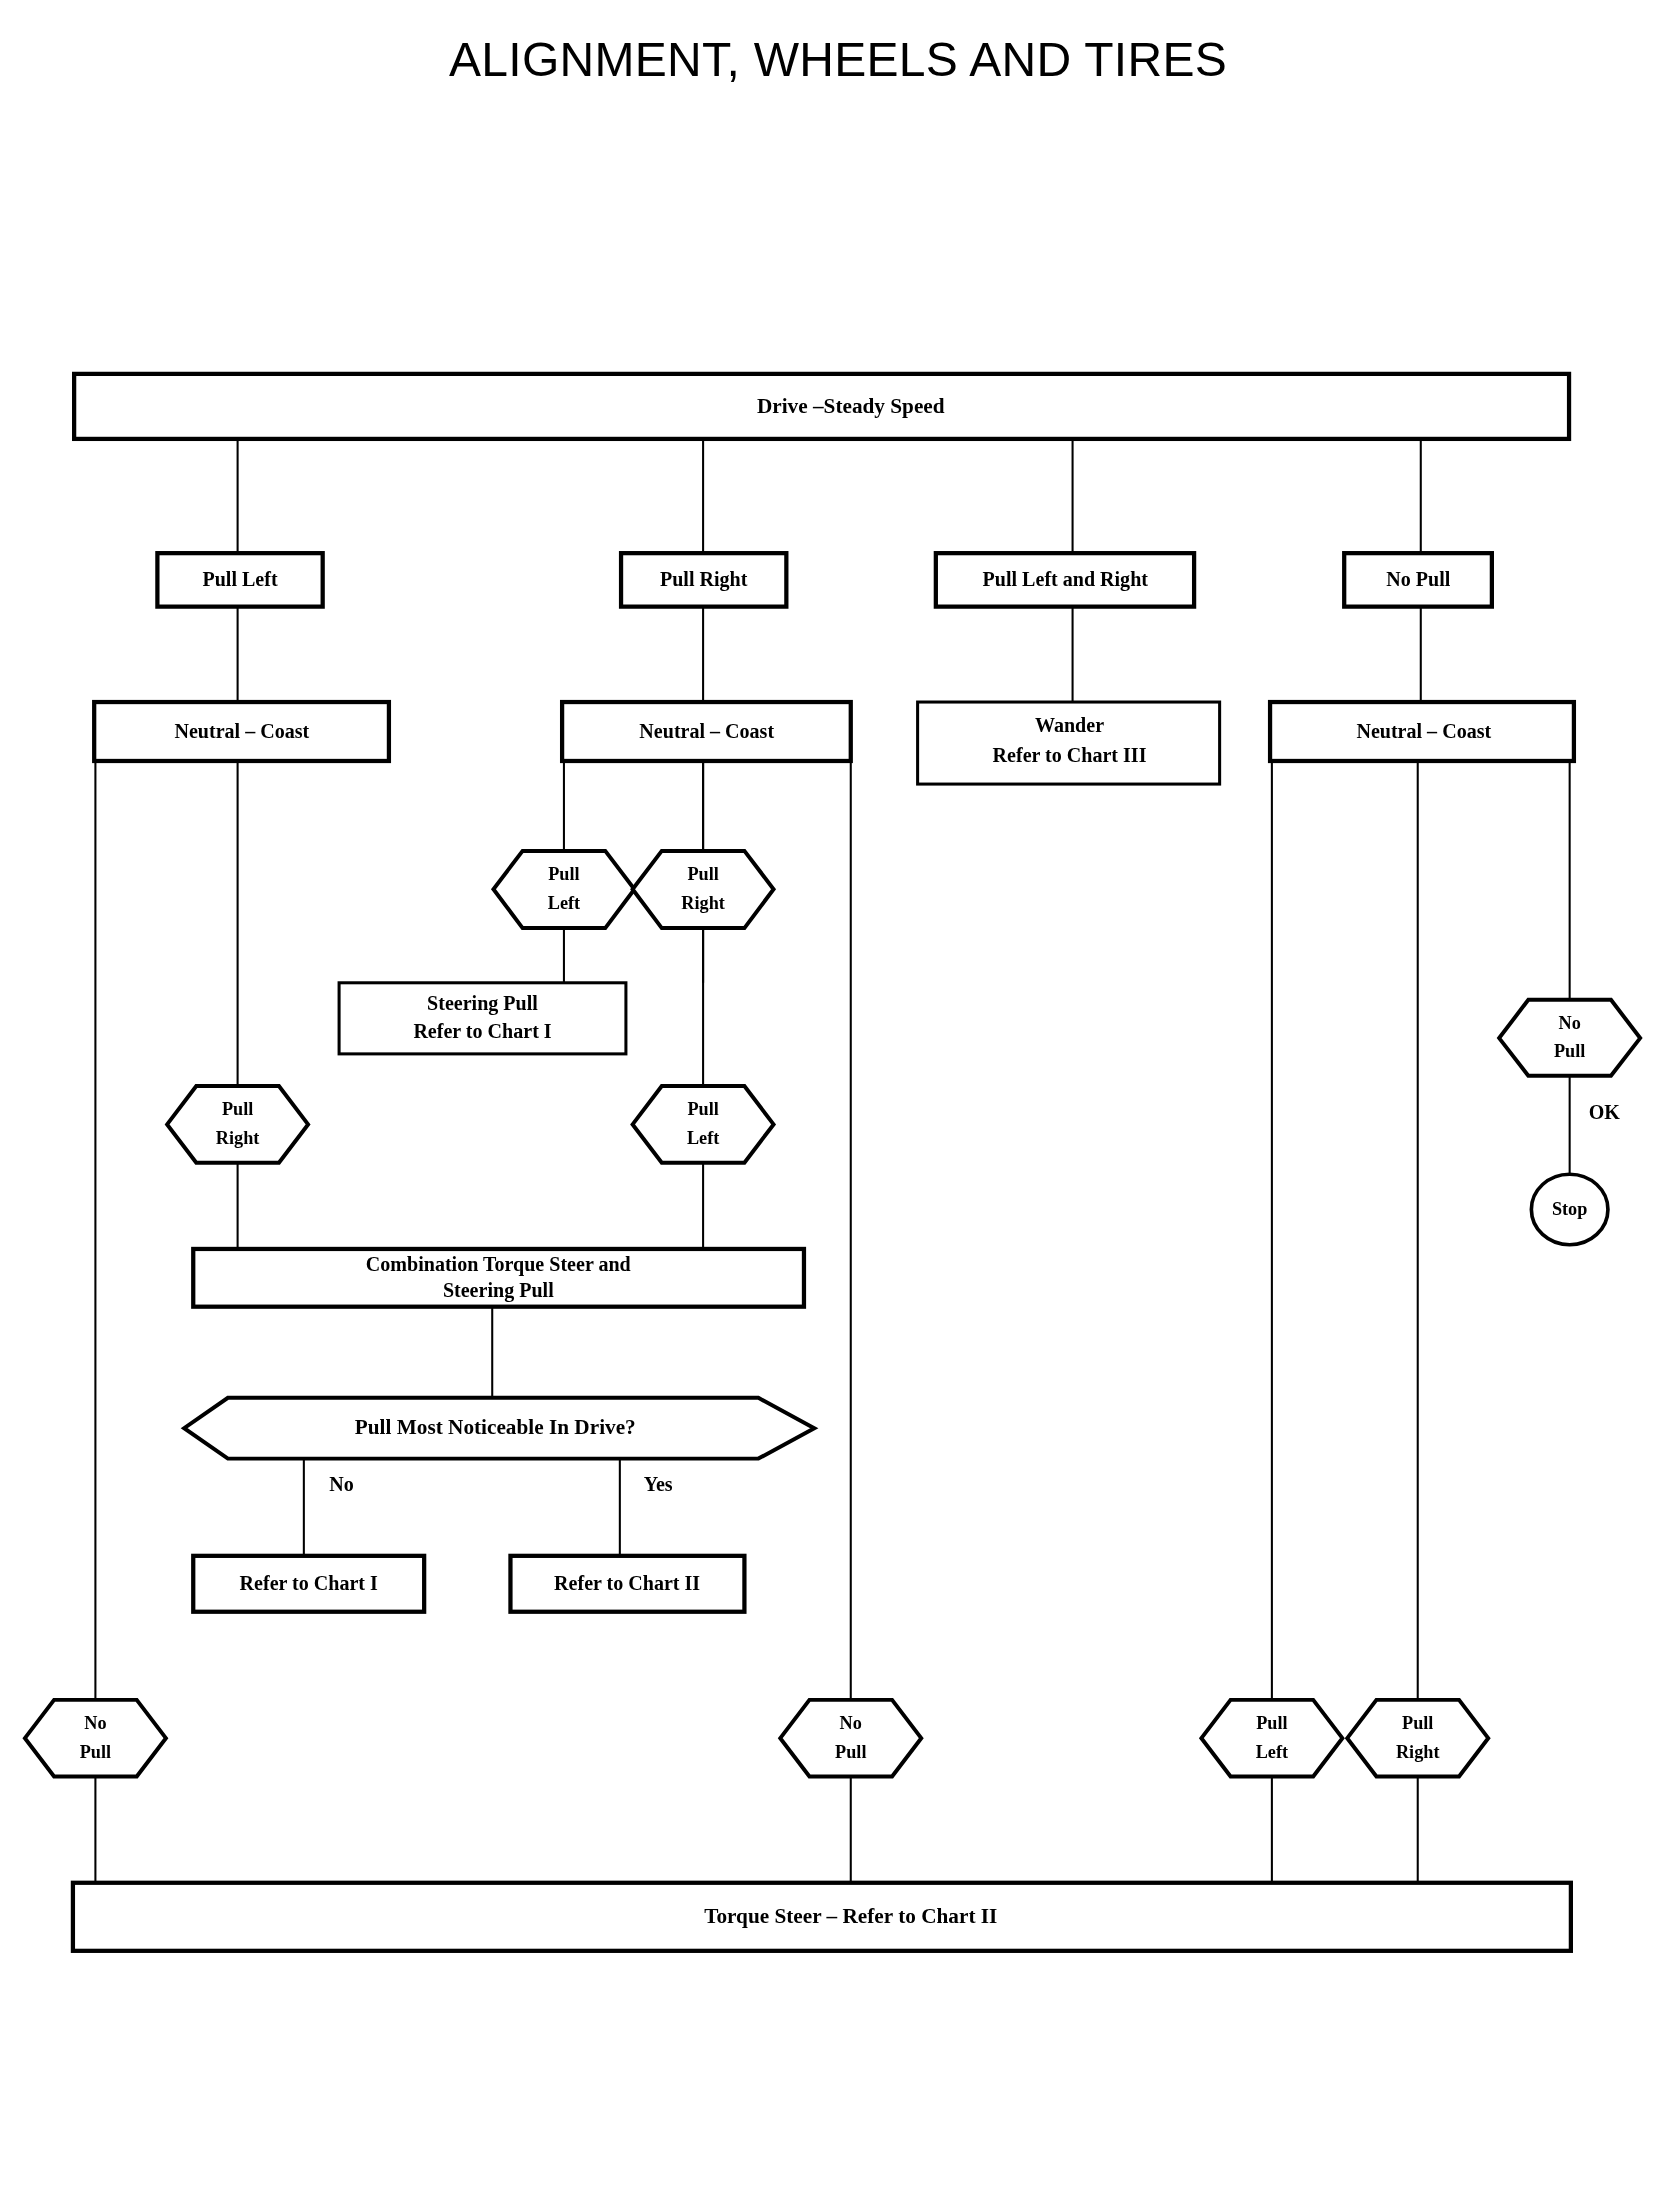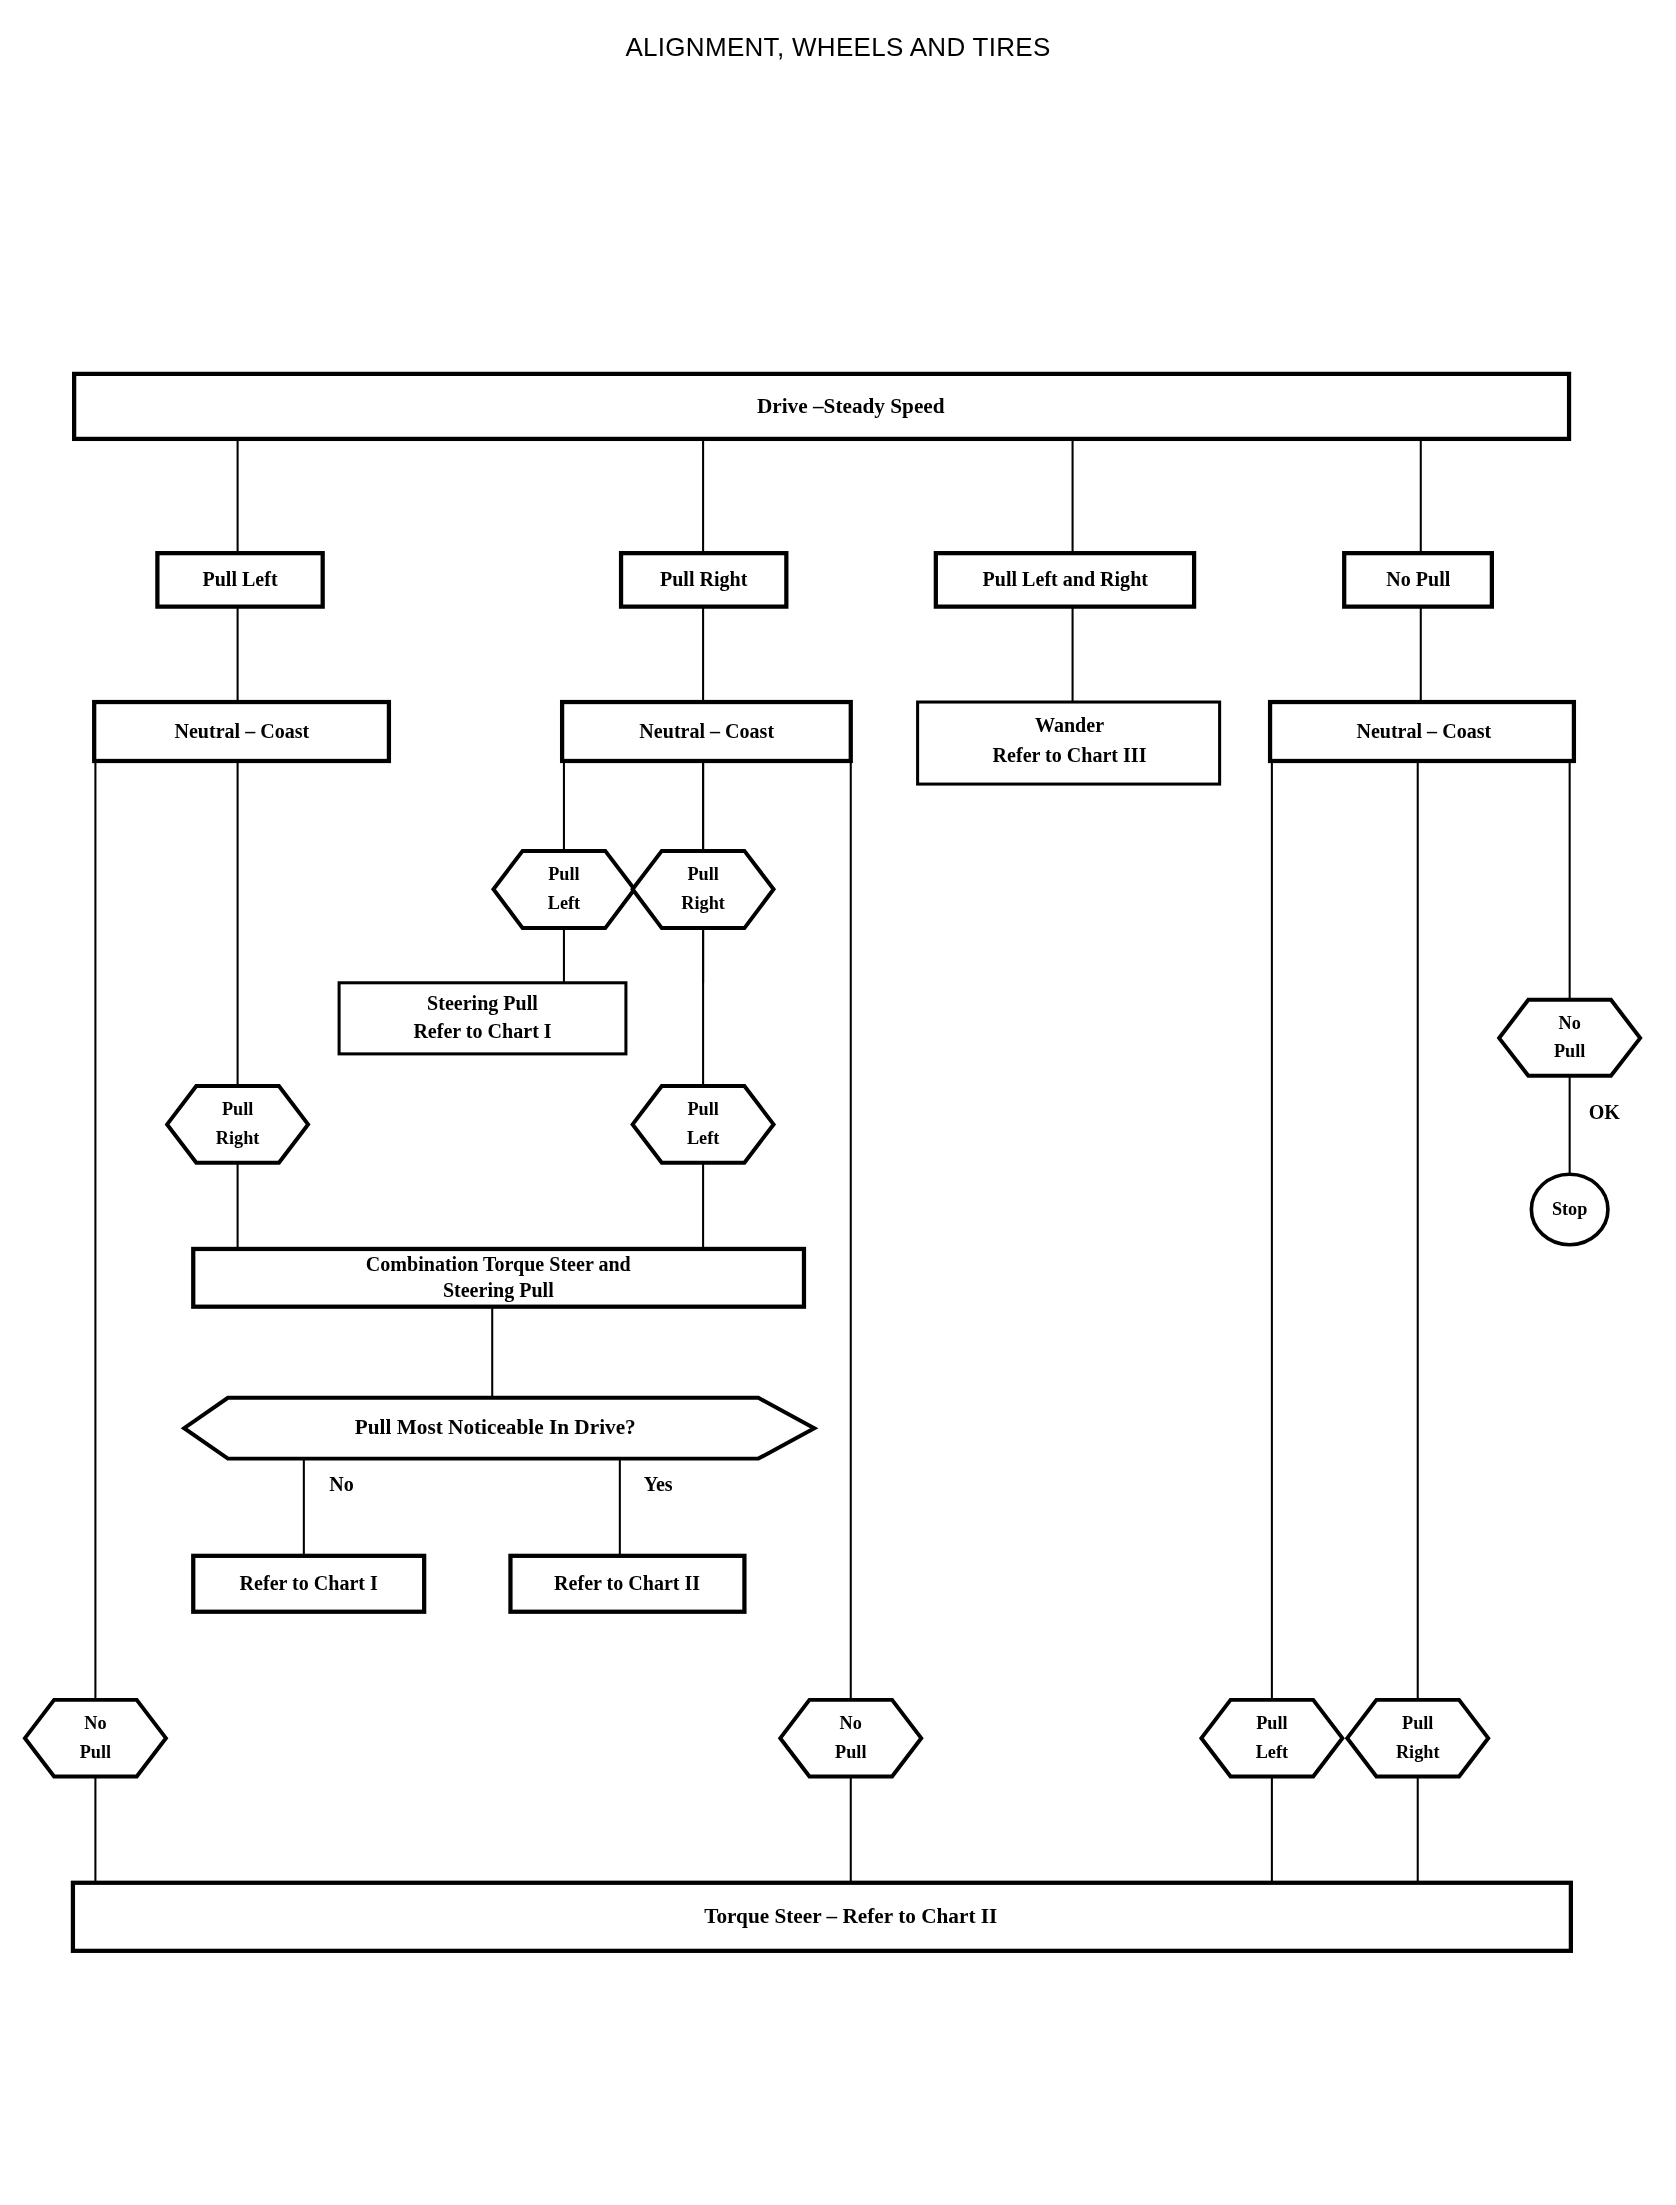--- a/index.html
+++ b/index.html
@@ -17,21 +17,21 @@
     background: #ffffff;
     overflow: hidden;
   }
   #page-title {
     position: absolute;
     top: 32px;
     left: 0;
     width: 1676px;
     text-align: center;
     font-family: "Liberation Sans", "DejaVu Sans", sans-serif;
-    font-size: 26px;
+    font-size: 48px;
     font-weight: 400;
     color: #000000;
     letter-spacing: 0.3px;
   }
   #flow-svg {
     position: absolute;
     top: 0;
     left: 0;
   }
   .edge {

